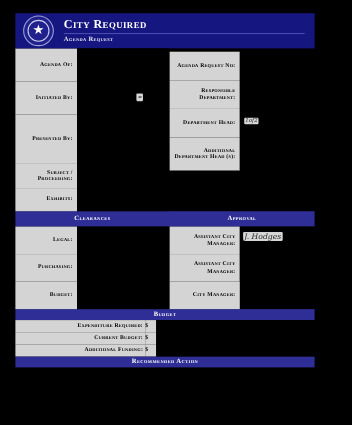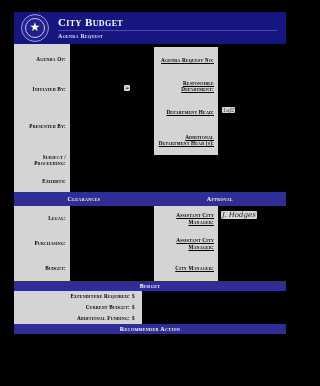--- a/index.html
+++ b/index.html
@@ -38,21 +38,21 @@
   .val{background:#000;box-sizing:border-box;position:relative;}
 
   .grid2{display:flex;}
   .colL{width:140px;flex:0 0 140px;}
   .colR{flex:1 1 auto;}
 
   .rowA{display:flex;}
   .rowA .lbl{width:56px;flex:0 0 56px;display:flex;align-items:center;justify-content:flex-end;}
   .rowA .val{flex:1 1 auto;}
 
-  .rowB{display:flex;text-decoration:underline;}
+  .rowB{display:flex;}
   .rowB .lbl{width:64px;flex:0 0 64px;display:flex;align-items:center;justify-content:flex-end;}
   .rowB .val{flex:1 1 auto;}
 
   
   .sig{position:absolute;color:#2b2b2b;font-family:"DejaVu Serif",serif;
        font-style:italic;font-size:7px;white-space:nowrap;
        background:#e8e8e8;padding:0 1px;border-radius:1px;opacity:.92;}
   .sig.tiny{font-size:5px;}
 
   
@@ -68,21 +68,21 @@
 <body>
 
 <div class="page">
 
   <div class="hdr">
     <div class="hdr-inner">
       <div class="seal">
         <span class="seal-star">★</span>
       </div>
       <div class="hdr-txt">
-        <div class="hdr-title">City Budget</div>
+        <div class="hdr-title">City Required</div>
         <div class="hdr-rule"></div>
         <div class="hdr-sub">Agenda Request</div>
       </div>
     </div>
   </div>
 
   <div class="grid2">
 
     <div class="colL">
       <div class="rowA" style="height:30px;">

